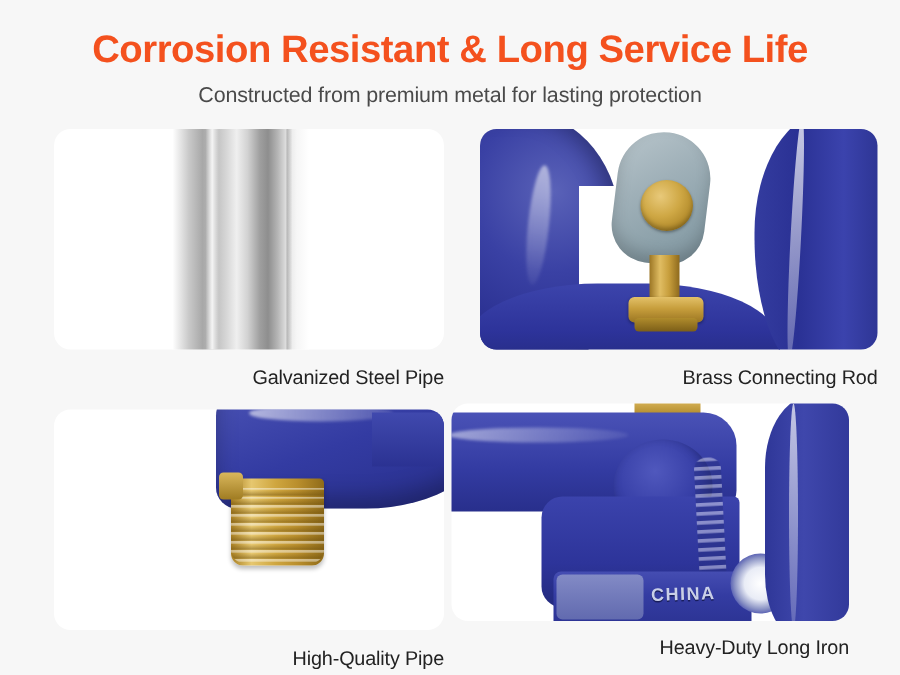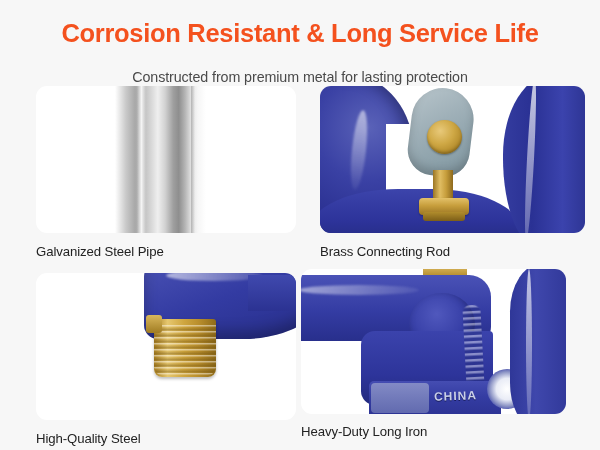--- a/index.html
+++ b/index.html
@@ -28,21 +28,21 @@
     font-size: 25.5px;
     font-weight: bold;
     letter-spacing: -0.3px;
     line-height: 1.2;
     white-space: nowrap;
   }
   .subhead {
     color: #4a4a4a;
     font-size: 14.3px;
     font-weight: normal;
-    margin-top: 20px;
+    margin-top: 7px;
     letter-spacing: -0.1px;
   }
 
   
   .grid {
     position: absolute;
     left: 36px;
     top: 86px;
     width: 529px;
     display: grid;
@@ -59,21 +59,21 @@
     overflow: hidden;
     position: relative;
     box-shadow: 0 0 0 0 rgba(0,0,0,0);
   }
   .card-tl { width: 260px; height: 147px; }
   .card-tr { width: 265px; height: 147px; }
   .card-bl { width: 260px; height: 147px; }
   .card-br { width: 265px; height: 145px; }
 
   .caption {
-    text-align: left;
+    text-align: right;
     color: #222222;
     font-size: 13.2px;
     letter-spacing: -0.1px;
     padding-top: 11px;
   }
   .caption-tl, .caption-bl { width: 260px; }
   .caption-tr, .caption-br { width: 265px; }
 
   .row2 { margin-top: 14px; }
   .cell-br .card-br { margin-top: -4px; }
@@ -398,21 +398,21 @@
     <div class="cell cell-bl row2">
       <div class="card card-bl">
         <div class="art">
           <div class="spout"></div>
           <div class="spoutArm"></div>
           <div class="threadBlock"></div>
           <div class="threads"></div>
           <div class="threadTab"></div>
         </div>
       </div>
-      <div class="caption caption-bl">High-Quality Steel</div>
+      <div class="caption caption-bl">High-Quality Pipe</div>
     </div>
 
     <div class="cell cell-br row2">
       <div class="card card-br">
         <div class="art">
           <div class="brassTop"></div>
           <div class="ironTop"></div>
           <div class="ironBoss"></div>
           <div class="ironNeck"></div>
           <div class="ironWeld"></div>

